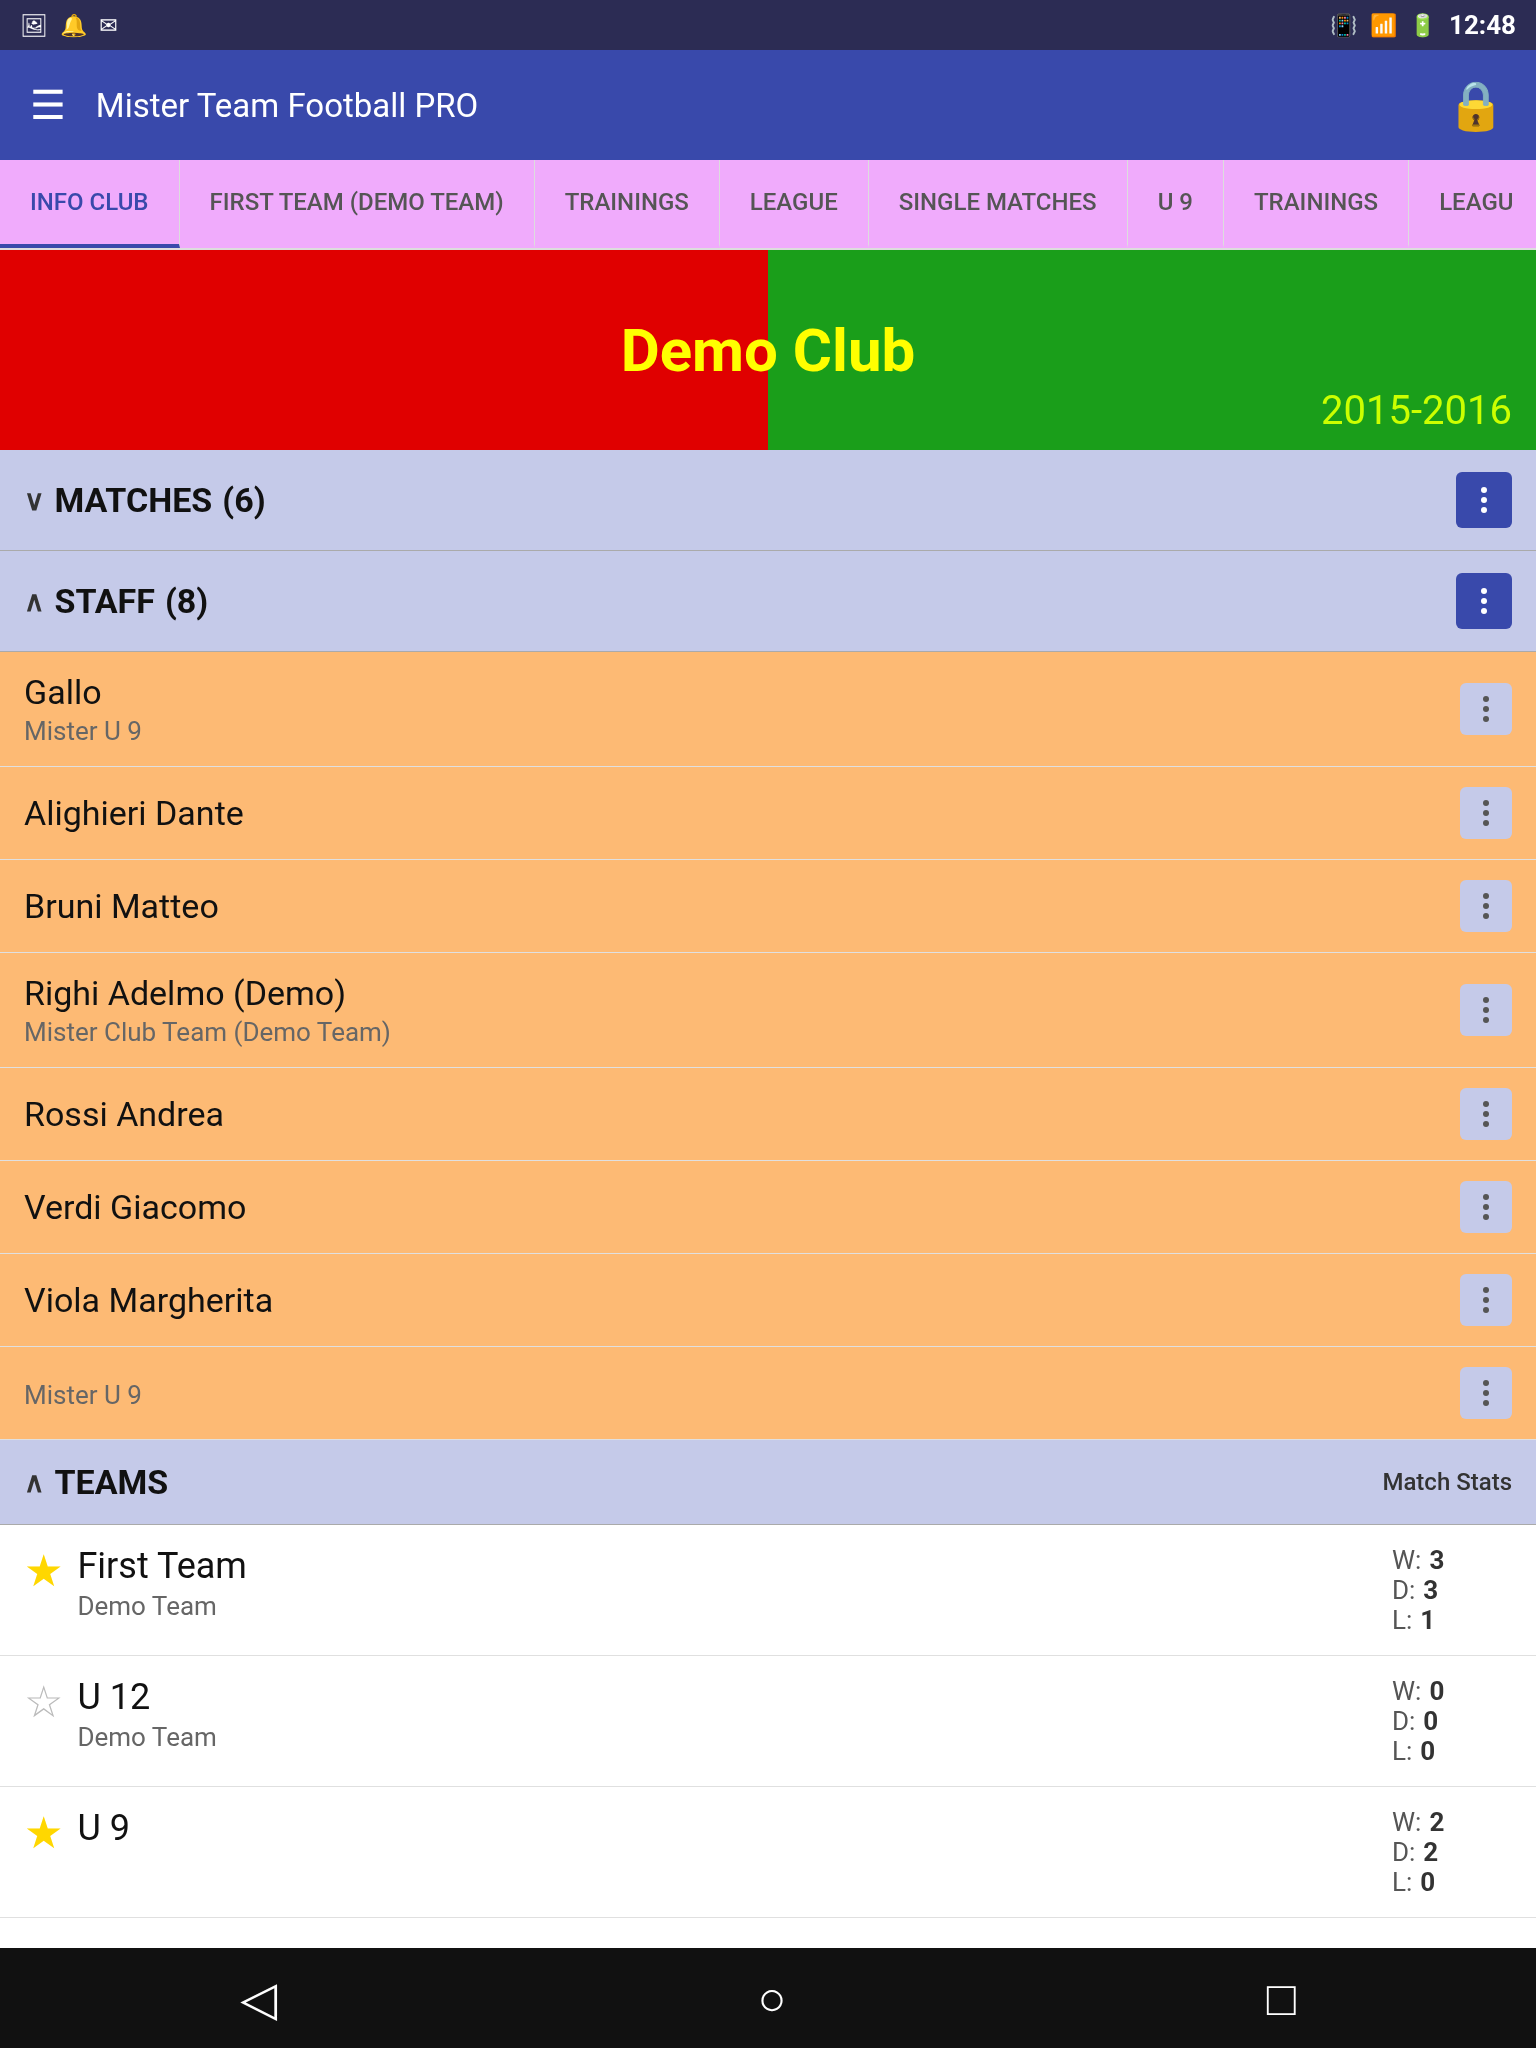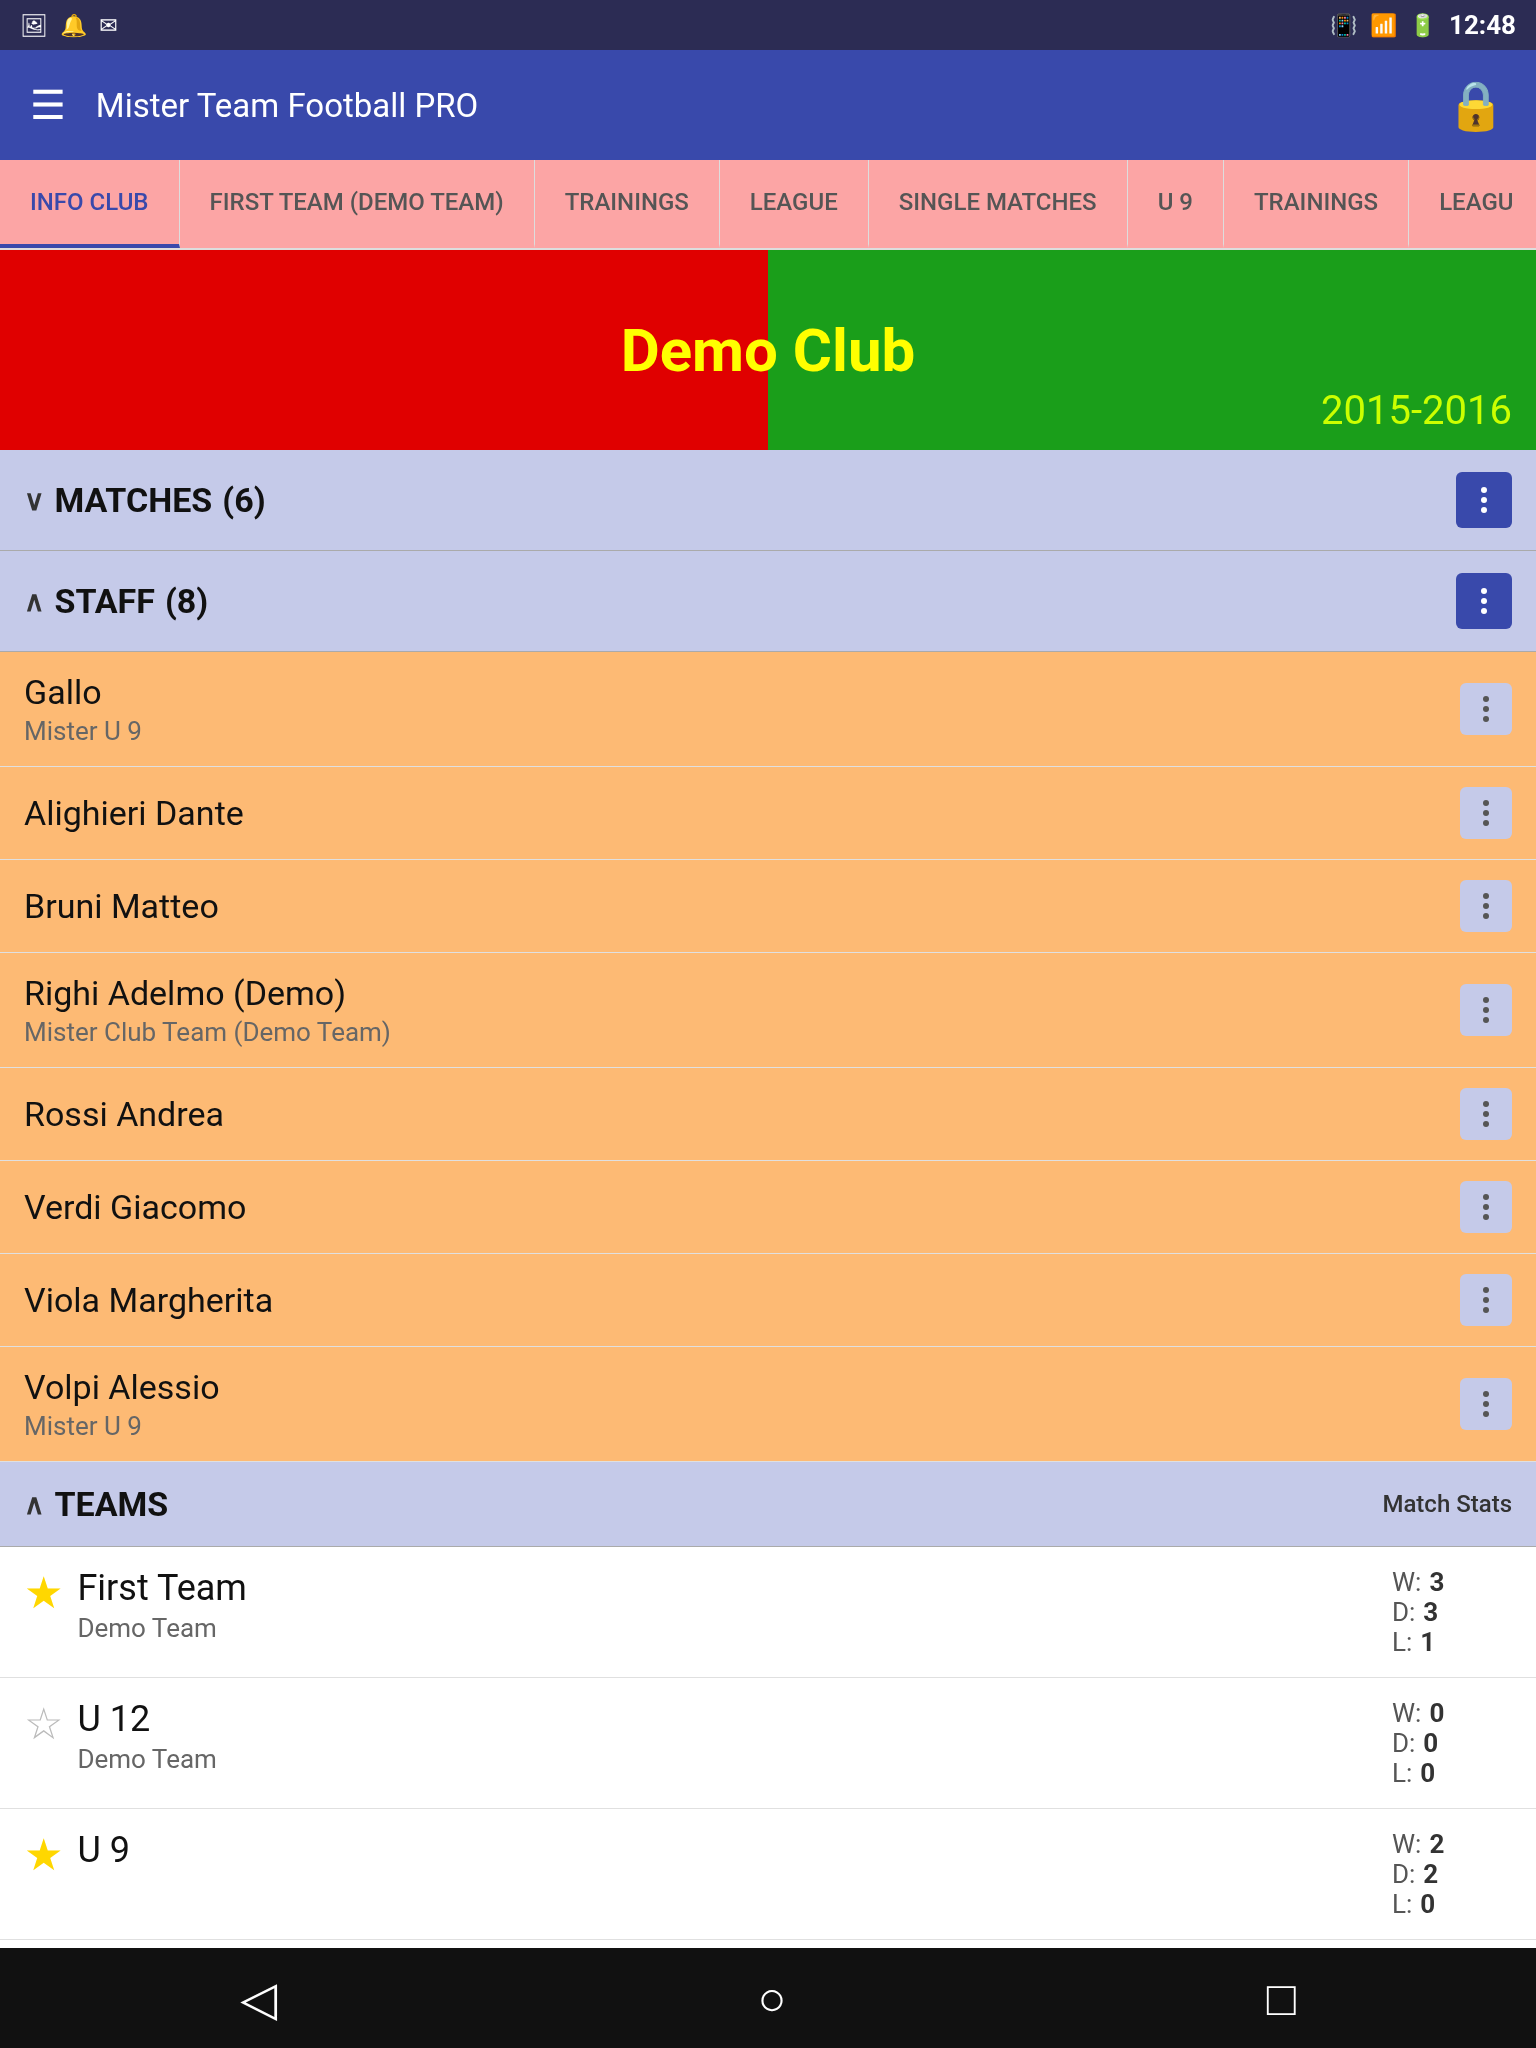--- a/index.html
+++ b/index.html
@@ -27,21 +27,21 @@
       align-items: center;
       padding: 0 30px;
       gap: 30px;
     }
     .hamburger { color: #fff; font-size: 40px; cursor: pointer; }
     .app-title { color: #fff; font-size: 33px; font-weight: 400; flex: 1; }
     .lock-icon { color: #fff; font-size: 48px; }
 
     
     .tab-bar {
-      background: #fca5a5;
+      background: #f0abfc;
       display: flex;
       border-bottom: 2px solid #ddd;
       overflow-x: auto;
       white-space: nowrap;
     }
     .tab-bar::-webkit-scrollbar { display: none; }
     .tab-item {
       padding: 28px 30px;
       font-size: 24px;
       font-weight: 500;
@@ -363,21 +363,20 @@
 
     </div>
     <button class="dots-btn-light">
       <span></span>
       <span></span>
       <span></span>
     </button>
   </div>
     <div class="staff-row">
     <div class="staff-info">
-      <div class="staff-name">Volpi Alessio</div>
       <div class="staff-role">Mister U 9</div>
     </div>
     <button class="dots-btn-light">
       <span></span>
       <span></span>
       <span></span>
     </button>
   </div>
   </div>
 

